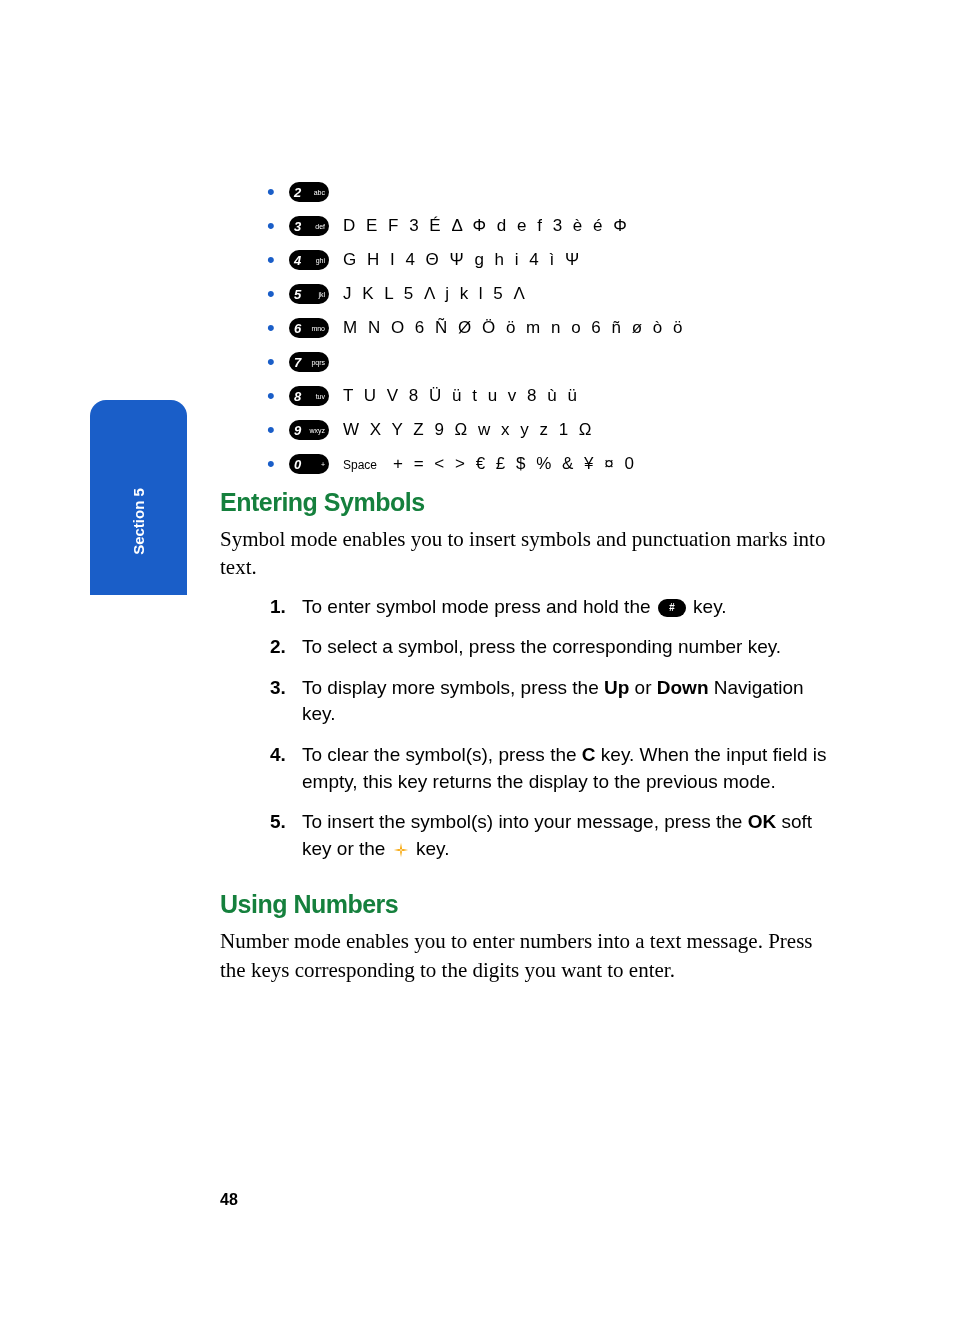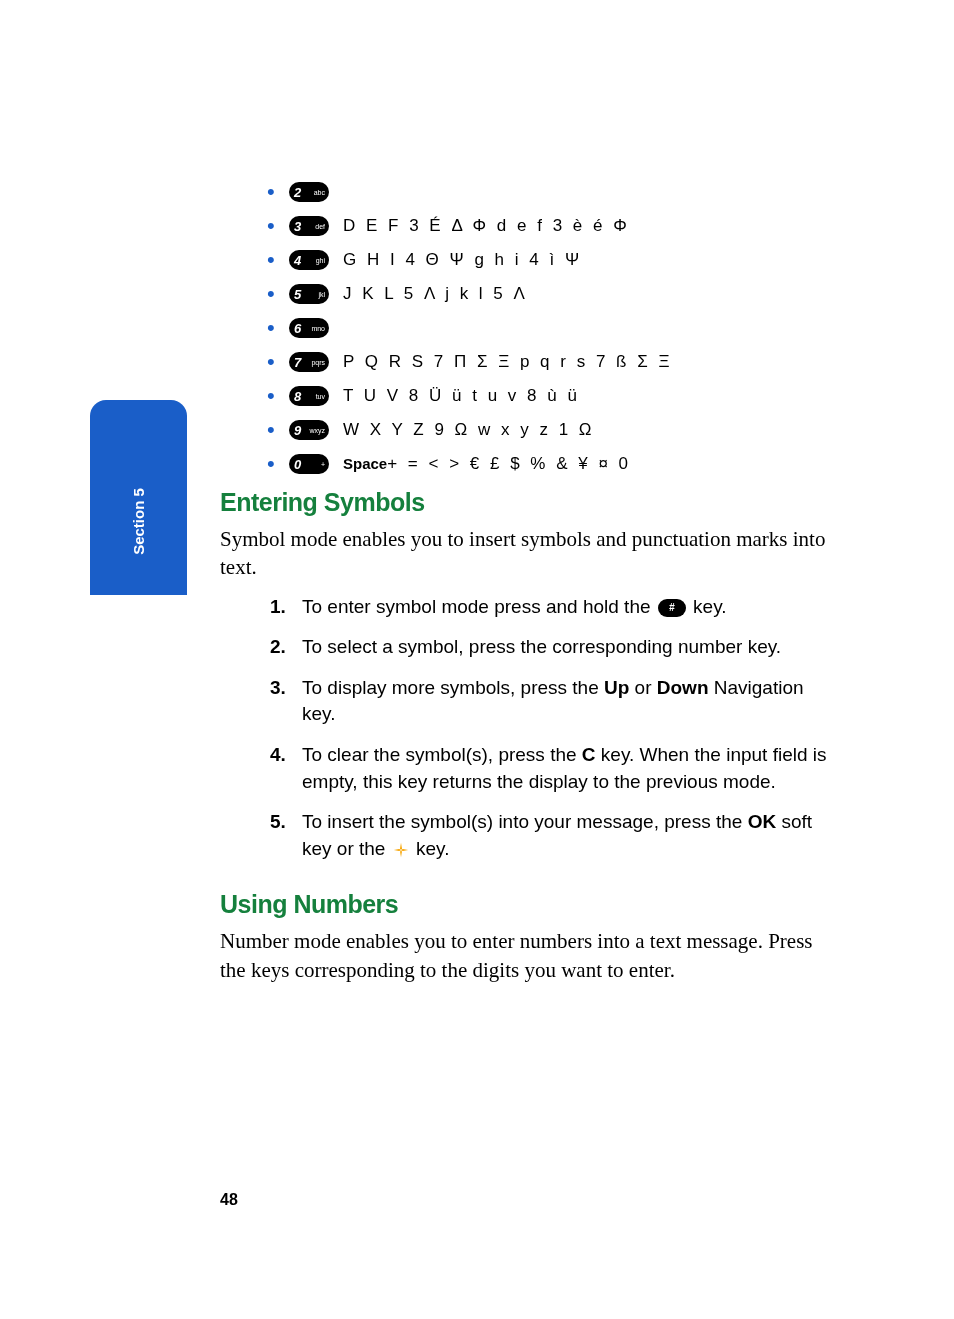--- a/index.html
+++ b/index.html
@@ -96,24 +96,23 @@
     font-size: 7px;
     line-height: 1;
   }
   .key-chars {
     font-family: Arial, Helvetica, sans-serif;
     font-size: 17px;
     letter-spacing: 3px;
     white-space: nowrap;
   }
   .key-chars .space-word {
-    font-size: 15px;
+    font-size: 12px;
     letter-spacing: 0;
-    margin-right: 0;
-    font-weight: bold;
+    margin-right: 16px;
   }
   h2.section-heading {
     font-family: Arial, Helvetica, sans-serif;
     color: #15803d;
     font-weight: bold;
     font-size: 25px;
     margin: 12px 0 8px 0;
     letter-spacing: -0.5px;
   }
   p.body-text {
@@ -220,27 +219,27 @@
           <span class="num">5</span>
           <span class="lbl">jkl</span>
         </span>
       <span class="key-chars">J K L 5 Λ j k l 5 Λ</span>
     </li>
     <li>
       <span class="key-icon">
           <span class="num">6</span>
           <span class="lbl">mno</span>
         </span>
+      <span class="key-chars">M N O 6 Ñ Ø Ö ö m n o 6 ñ ø ò ö</span>
     </li>
     <li>
       <span class="key-icon">
           <span class="num">7</span>
           <span class="lbl">pqrs</span>
         </span>
-      <span class="key-chars">P Q R S 7 Π Σ Ξ p q r s 7 ß Σ Ξ</span>
     </li>
     <li>
       <span class="key-icon">
           <span class="num">8</span>
           <span class="lbl">tuv</span>
         </span>
       <span class="key-chars">T U V 8 Ü ü t u v 8 ù ü</span>
     </li>
     <li>
       <span class="key-icon">

